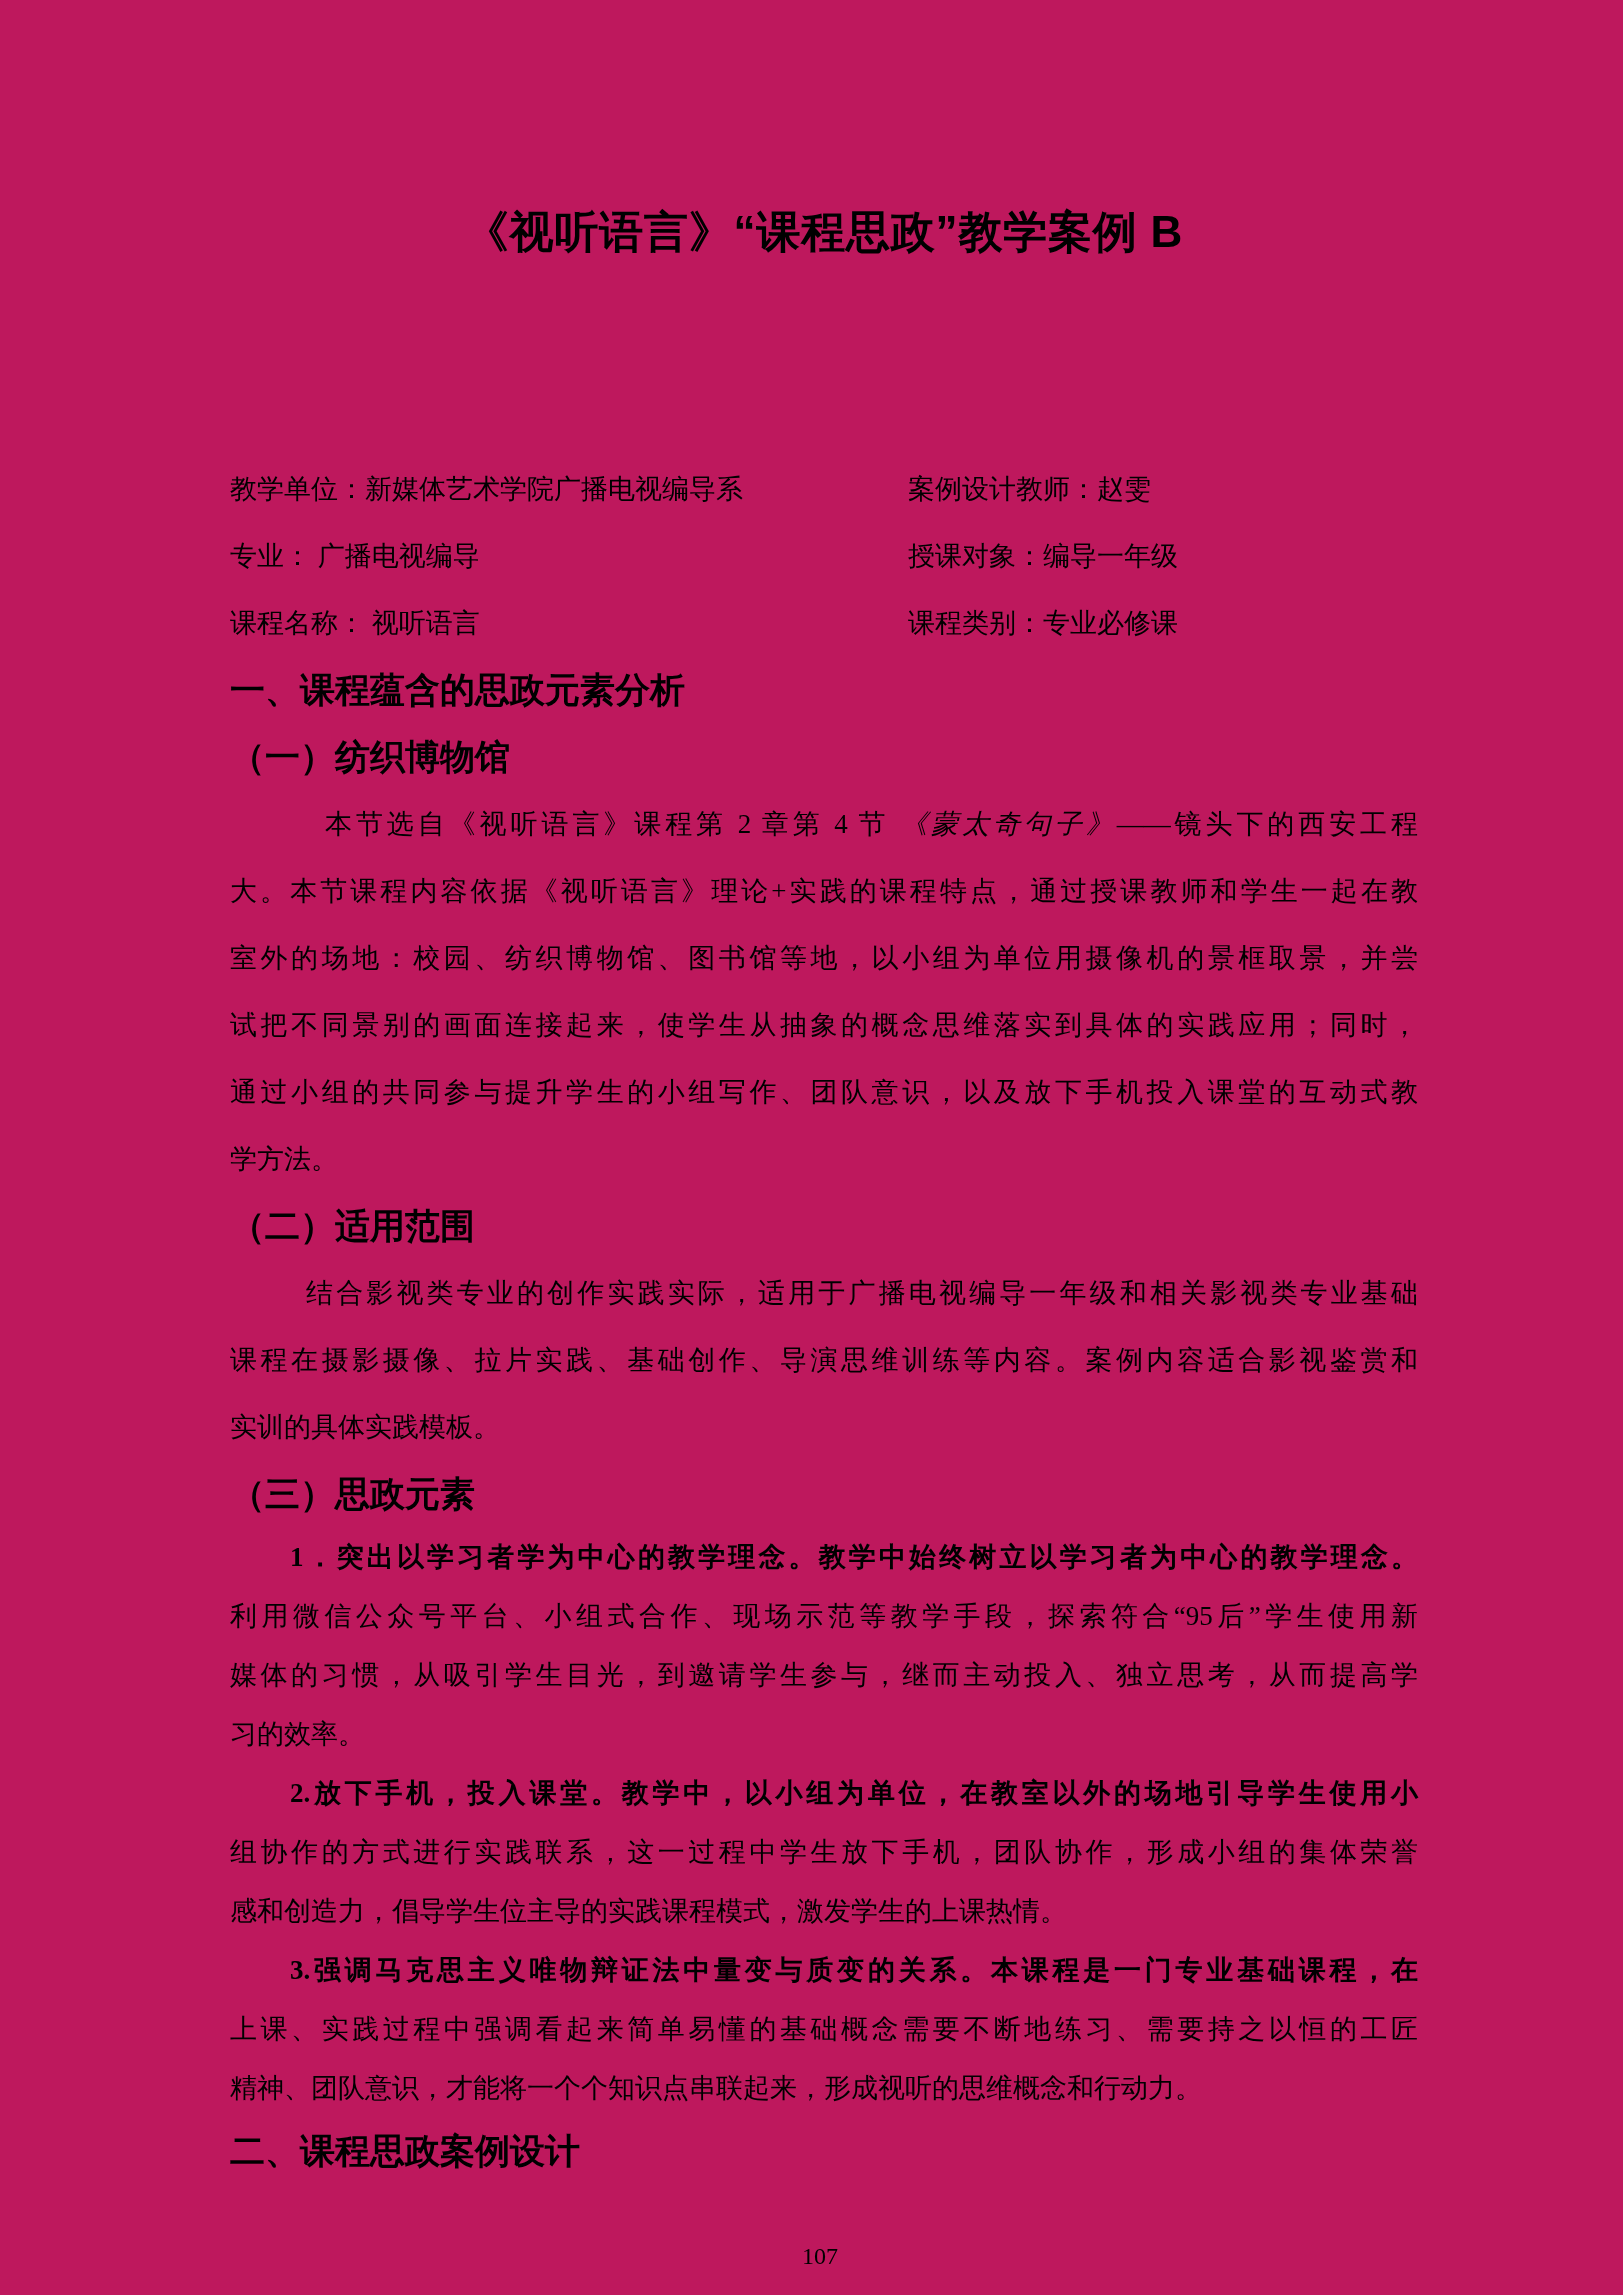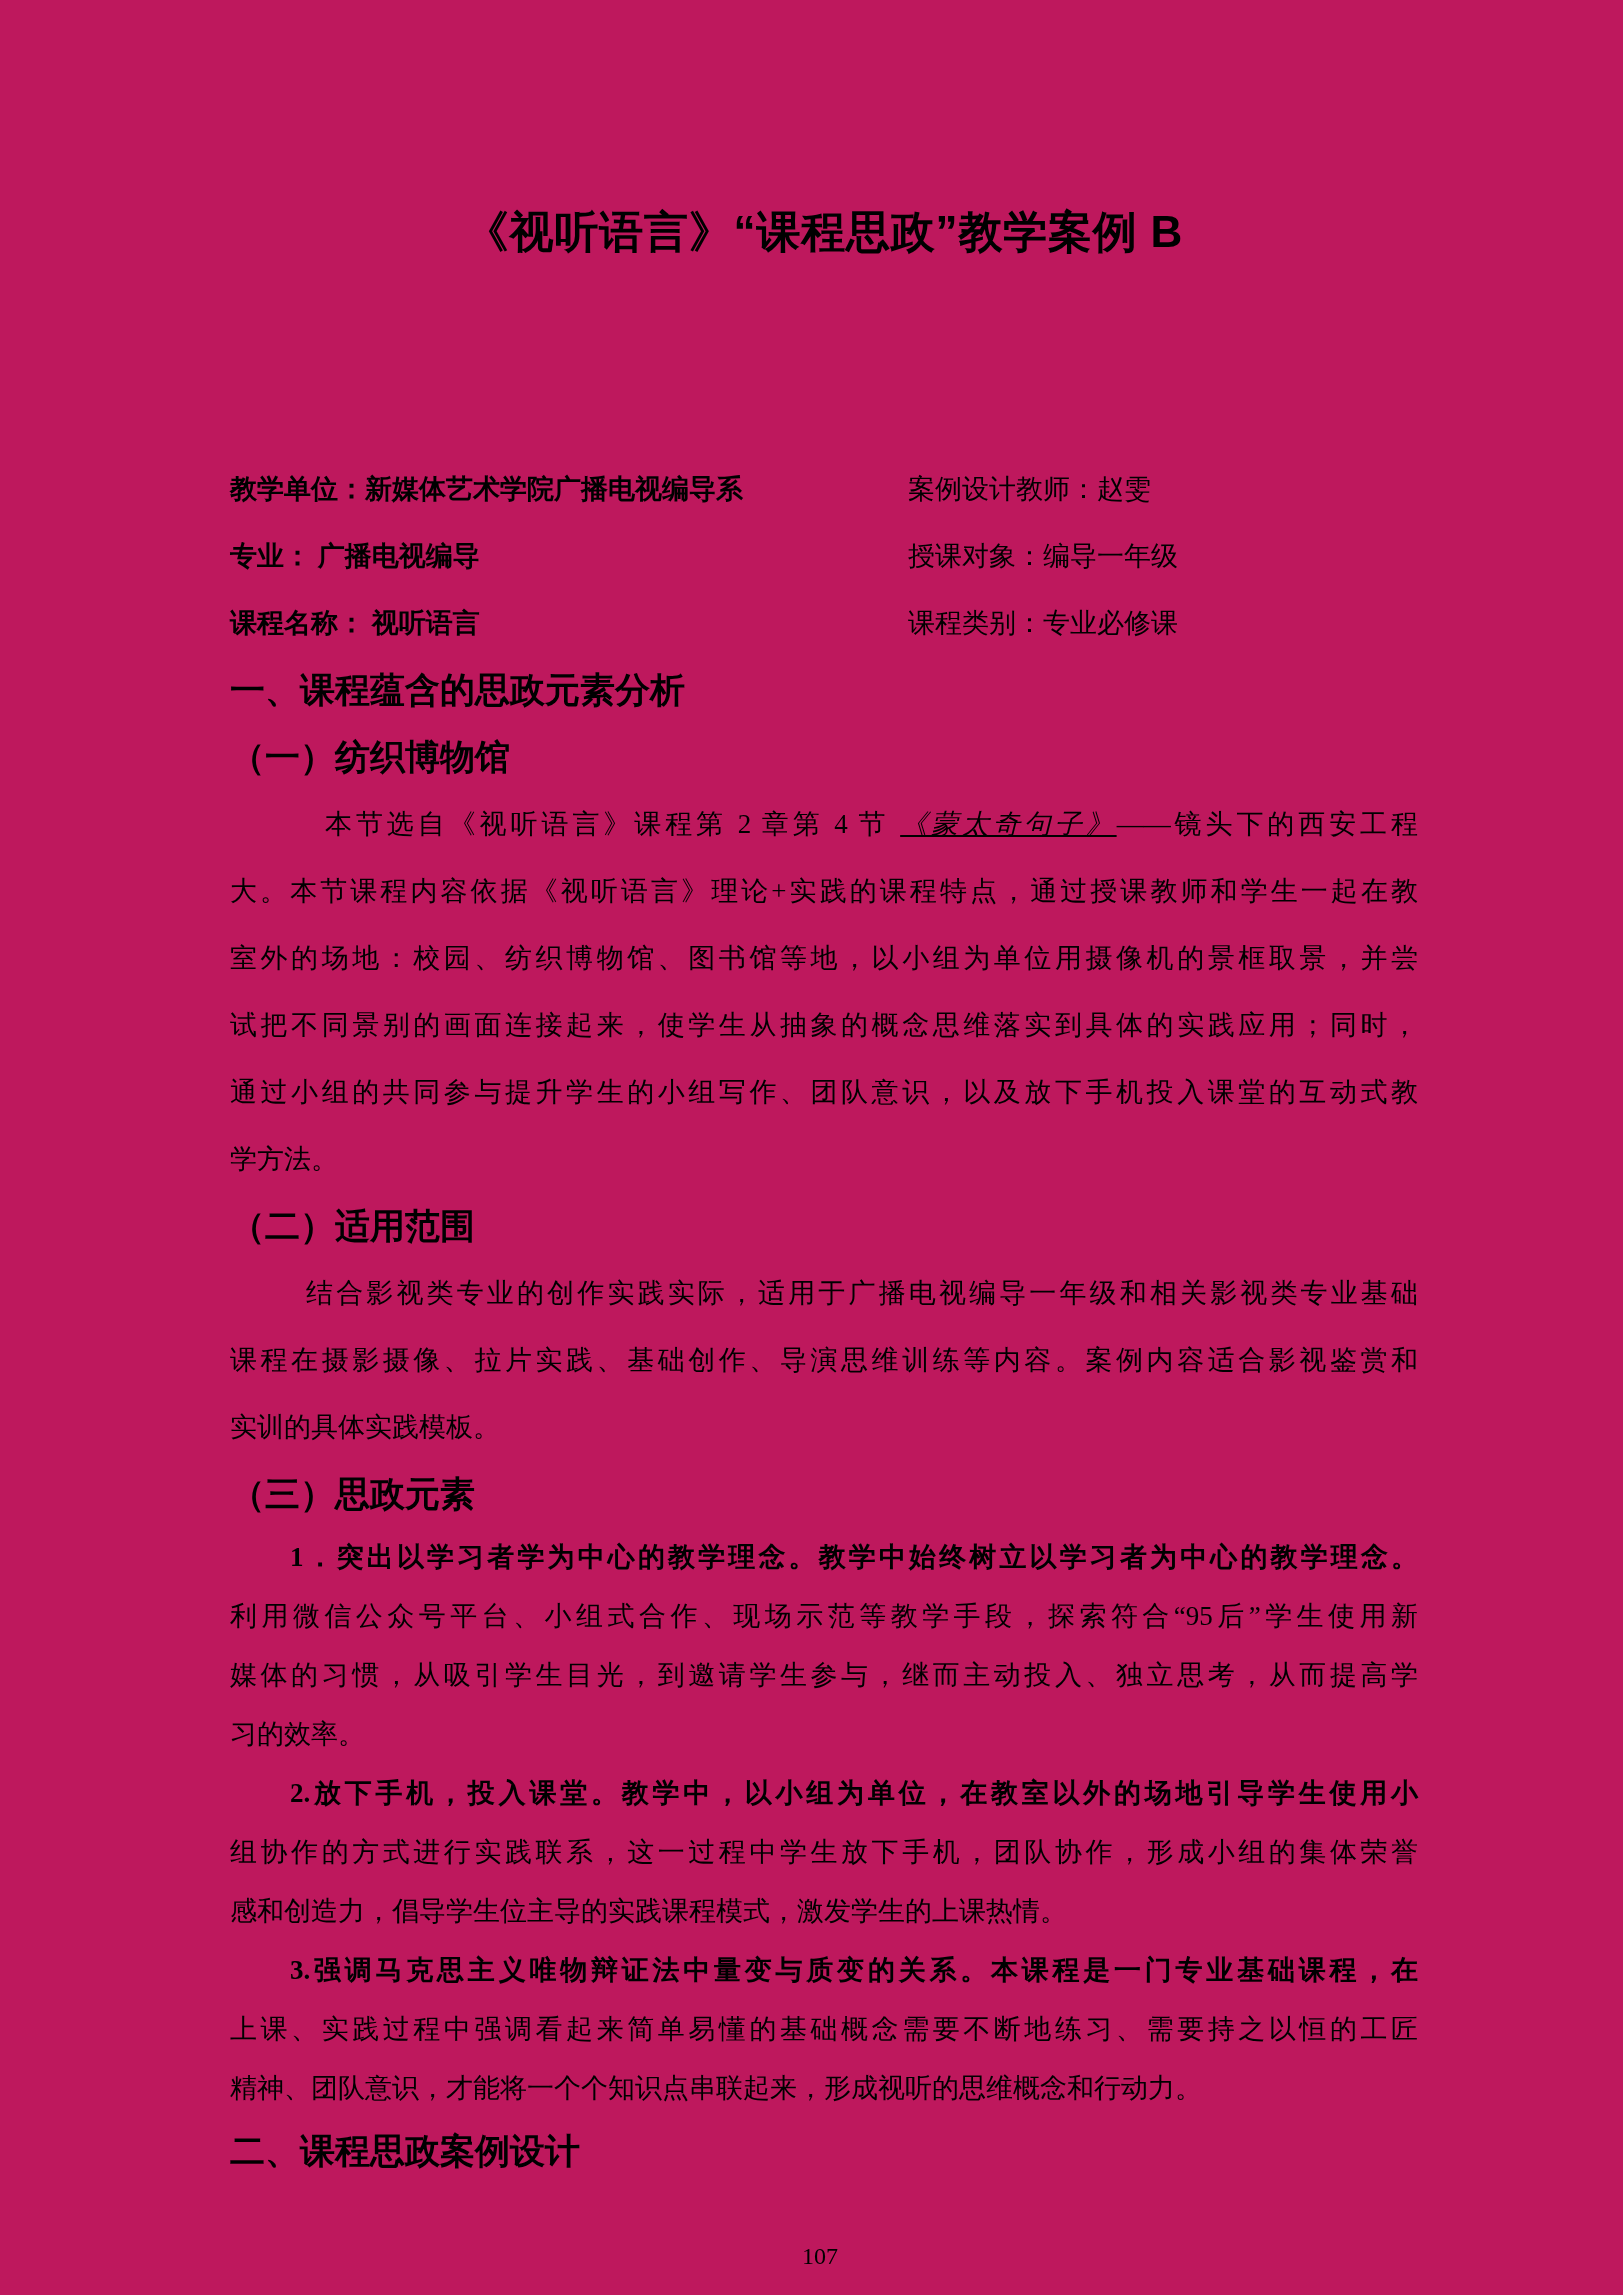--- a/index.html
+++ b/index.html
@@ -21,31 +21,31 @@
     font-family: "Liberation Sans", "DejaVu Sans", sans-serif;
     font-weight: bold;
     font-size: 44px;
     line-height: 51px;
     text-align: center;
     letter-spacing: 0.8px;
     white-space: nowrap;
   }
   .meta { margin-top: 199px; }
   .meta-row { display: flex; line-height: 67px; }
-  .meta-left { width: 678px; flex: none; font-weight: bold; }
+  .meta-left { width: 678px; flex: none; }
   .meta-right { flex: 1; }
   .h {
     font-weight: bold;
     font-size: 35px;
     line-height: 67px;
   }
   .line { line-height: 67px; }
   .lh74 { line-height: 59px; }
   .just { text-align: justify; text-align-last: justify; }
-  .italic { font-style: italic; text-decoration: underline; }
+  .italic { font-style: italic; }
   .ind-a { text-indent: 95px; }
   .ind-b { text-indent: 76px; }
   .ind-c { text-indent: 60px; font-weight: bold; }
   .pageno {
     position: absolute;
     bottom: 27px;
     left: 222px;
     right: 205px;
     text-align: center;
     font-size: 24px;

